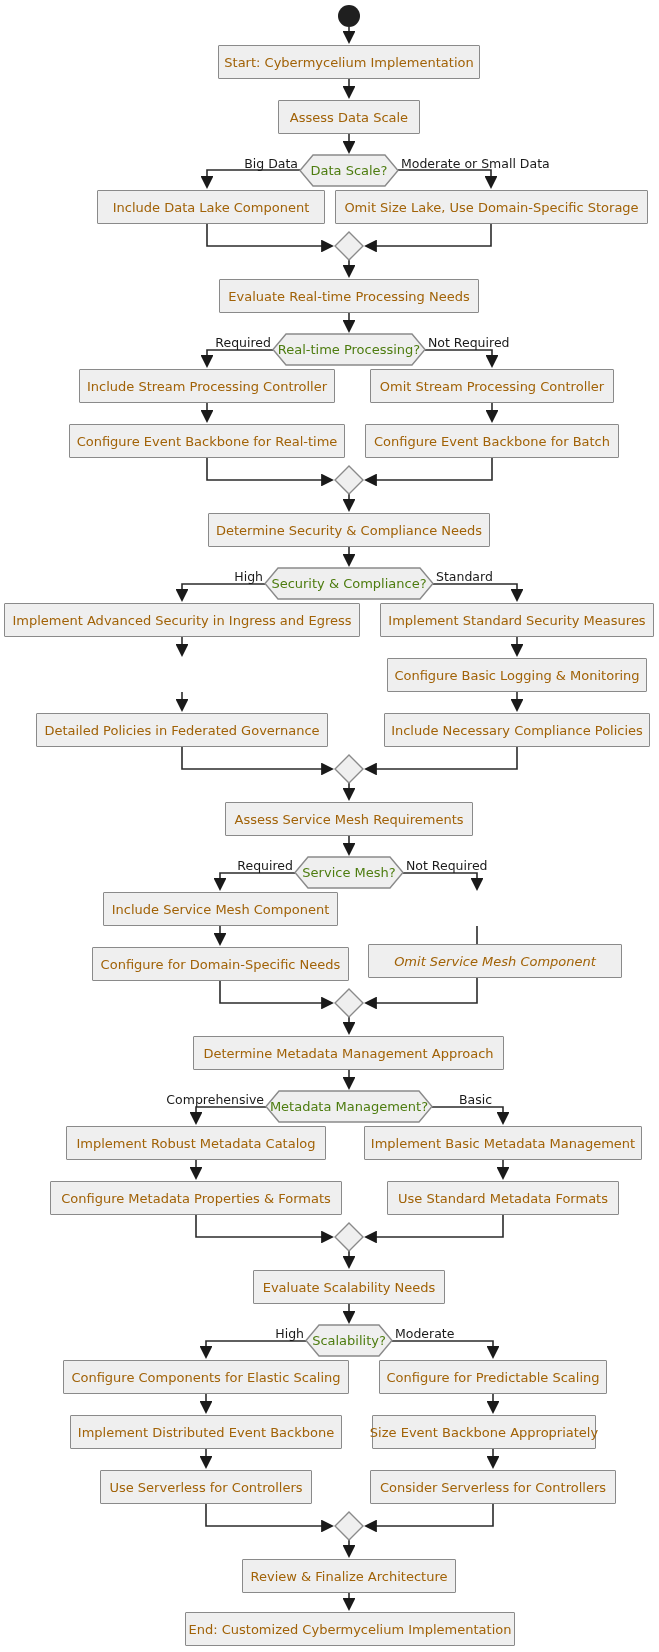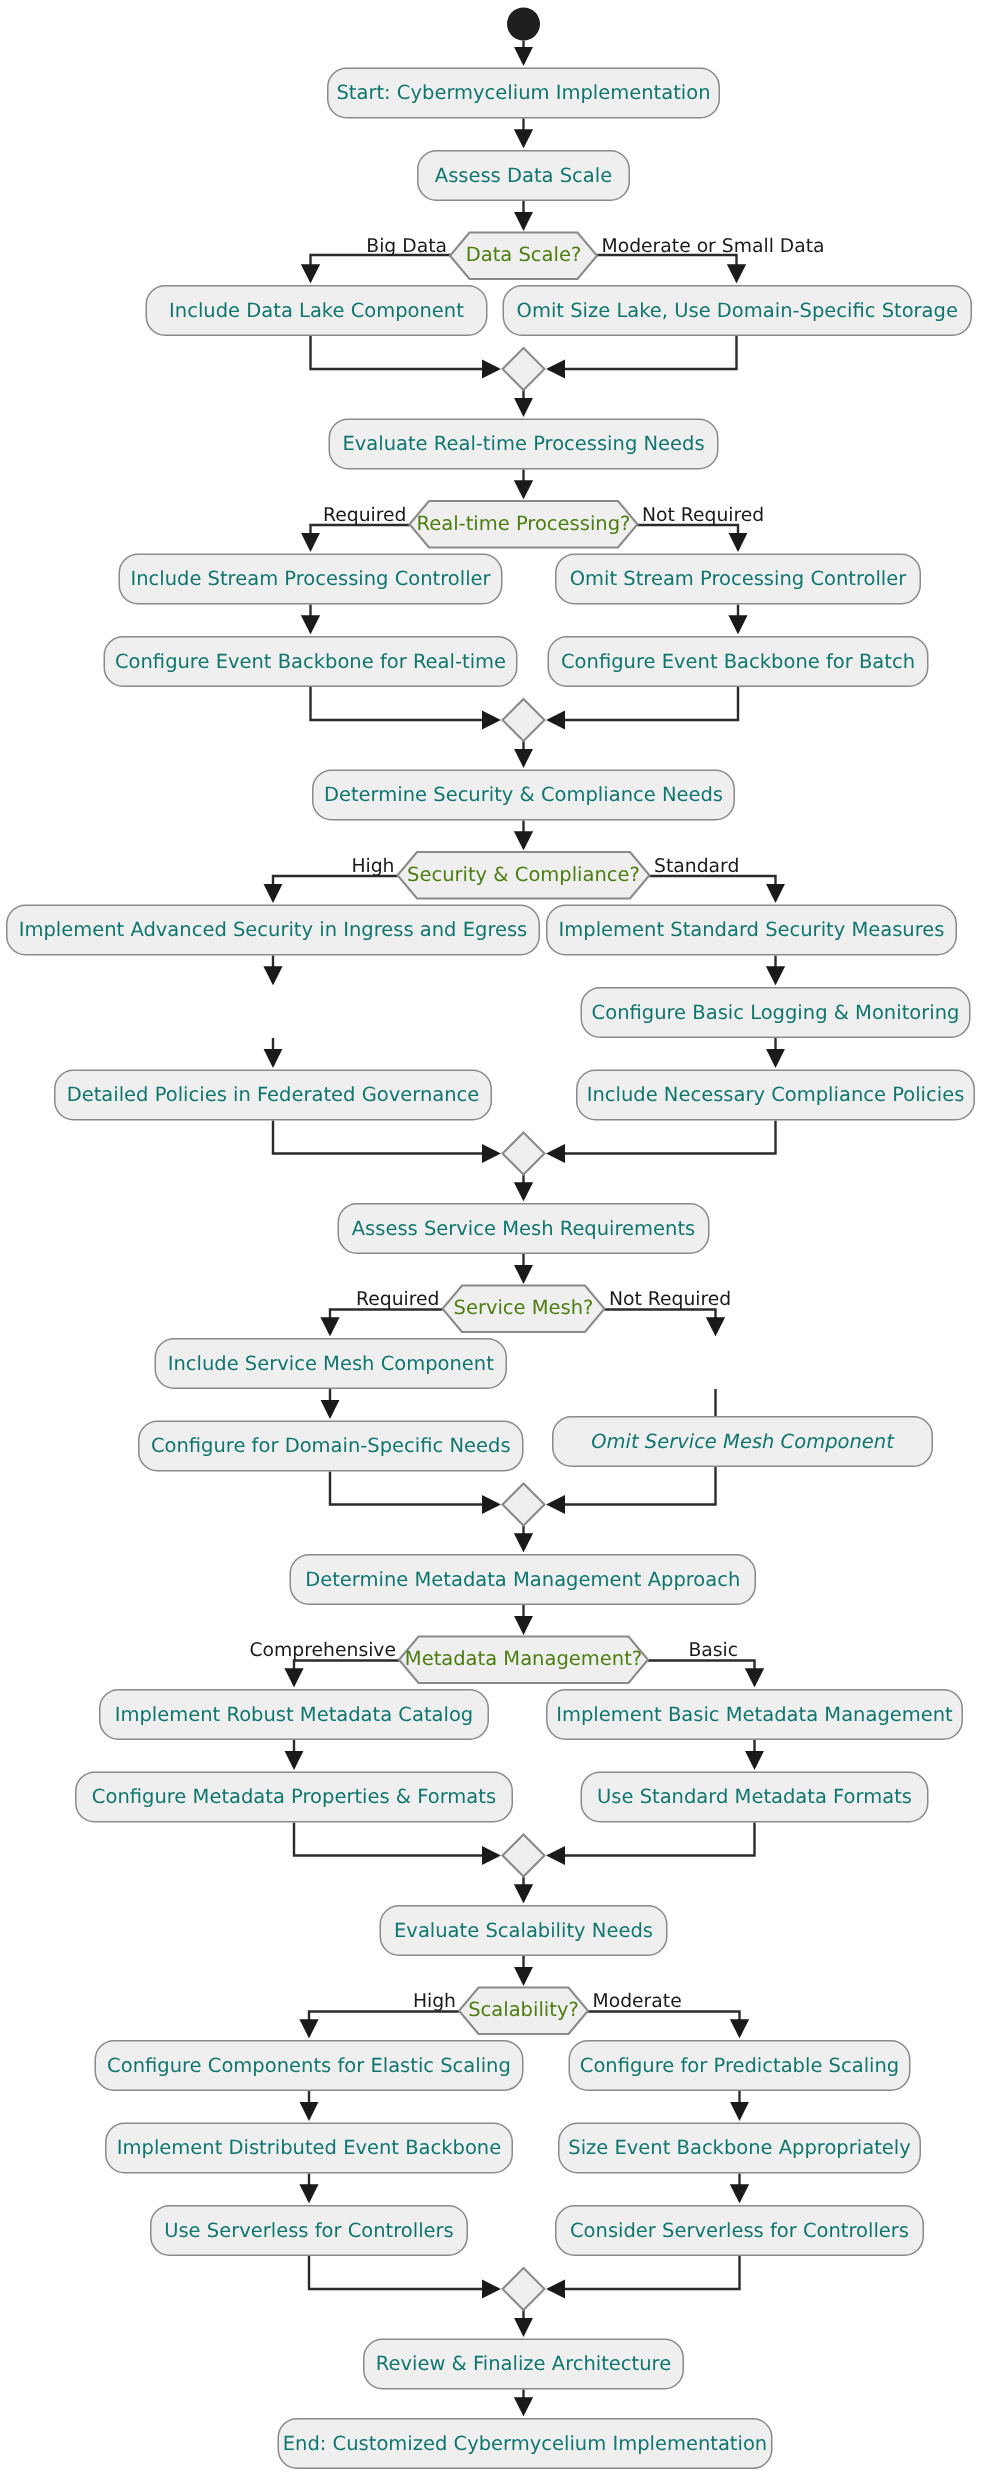--- a/index.html
+++ b/index.html
@@ -3,23 +3,23 @@
 <meta charset="utf-8">
 <style>
   html,body{margin:0;padding:0;background:#ffffff;}
   .canvas{
     position:relative;width:659px;height:1652px;background:#ffffff;
     font-family:"DejaVu Sans","Liberation Sans",sans-serif;color:#1a1a1a;overflow:hidden;
   }
   svg.wires{position:absolute;left:0;top:0;width:659px;height:1652px;}
   .node{
     position:absolute;height:34px;box-sizing:border-box;
-    background:#efefef;border:1.4px solid #8a8a8a;border-radius:13px;
+    background:#efefef;border:1.4px solid #8a8a8a;border-radius:1px;
     display:flex;align-items:center;justify-content:center;
-    font-size:13px;white-space:nowrap;color:#0f766e;
+    font-size:13px;white-space:nowrap;color:#a16207;
   }
   .hexlabel{
     position:absolute;height:31px;display:flex;align-items:center;justify-content:center;
     font-size:13px;white-space:nowrap;color:#4d7c0f;
   }
   .start-circle{
     position:absolute;left:338px;top:5px;width:22px;height:22px;border-radius:50%;
     background:#1f1f1f;
   }
   .edge-label{
@@ -134,21 +134,21 @@
   <div class="node" style="left:79px;top:369px;width:256px;">Include Stream Processing Controller</div>
   <div class="node" style="left:370px;top:369px;width:244px;">Omit Stream Processing Controller</div>
   <div class="node" style="left:69px;top:424px;width:276px;">Configure Event Backbone for Real-time</div>
   <div class="node" style="left:365px;top:424px;width:254px;">Configure Event Backbone for Batch</div>
 
   <div class="node" style="left:208px;top:513px;width:282px;">Determine Security &amp; Compliance Needs</div>
   <div class="hexlabel" style="left:265px;top:568px;width:168px;">Security &amp; Compliance?</div>
   <div class="edge-label right-al" style="left:113px;top:570px;width:150px;">High</div>
   <div class="edge-label" style="left:436px;top:570px;width:160px;">Standard</div>
   <div class="node" style="left:4px;top:603px;width:356px;">Implement Advanced Security in Ingress and Egress</div>
-  <div class="node" style="left:364px;top:603px;width:274px;">Implement Standard Security Measures</div>
+  <div class="node" style="left:380px;top:603px;width:274px;">Implement Standard Security Measures</div>
   <div class="node" style="left:387px;top:658px;width:260px;">Configure Basic Logging &amp; Monitoring</div>
   <div class="node" style="left:36px;top:713px;width:292px;">Detailed Policies in Federated Governance</div>
   <div class="node" style="left:384px;top:713px;width:266px;">Include Necessary Compliance Policies</div>
 
   <div class="node" style="left:225px;top:802px;width:248px;">Assess Service Mesh Requirements</div>
   <div class="hexlabel" style="left:295px;top:857px;width:108px;">Service Mesh?</div>
   <div class="edge-label right-al" style="left:143px;top:859px;width:150px;">Required</div>
   <div class="edge-label" style="left:406px;top:859px;width:160px;">Not Required</div>
   <div class="node" style="left:103px;top:892px;width:235px;">Include Service Mesh Component</div>
   <div class="node" style="left:368px;top:944px;width:254px;font-style:italic;">Omit Service Mesh Component</div>
@@ -163,20 +163,20 @@
   <div class="node" style="left:50px;top:1181px;width:292px;">Configure Metadata Properties &amp; Formats</div>
   <div class="node" style="left:387px;top:1181px;width:232px;">Use Standard Metadata Formats</div>
 
   <div class="node" style="left:253px;top:1270px;width:192px;">Evaluate Scalability Needs</div>
   <div class="hexlabel" style="left:306px;top:1325px;width:86px;">Scalability?</div>
   <div class="edge-label right-al" style="left:154px;top:1327px;width:150px;">High</div>
   <div class="edge-label" style="left:395px;top:1327px;width:160px;">Moderate</div>
   <div class="node" style="left:63px;top:1360px;width:286px;">Configure Components for Elastic Scaling</div>
   <div class="node" style="left:379px;top:1360px;width:228px;">Configure for Predictable Scaling</div>
   <div class="node" style="left:70px;top:1415px;width:272px;">Implement Distributed Event Backbone</div>
-  <div class="node" style="left:372px;top:1415px;width:242px;text-align:center;">Size Event Backbone Appropriately</div>
+  <div class="node" style="left:372px;top:1415px;width:224px;text-align:center;">Size Event Backbone Appropriately</div>
   <div class="node" style="left:100px;top:1470px;width:212px;">Use Serverless for Controllers</div>
   <div class="node" style="left:370px;top:1470px;width:246px;">Consider Serverless for Controllers</div>
 
   <div class="node" style="left:242px;top:1559px;width:214px;">Review &amp; Finalize Architecture</div>
   <div class="node" style="left:185px;top:1612px;width:330px;">End: Customized Cybermycelium Implementation</div>
 
 </div>
 
 </body></html>

